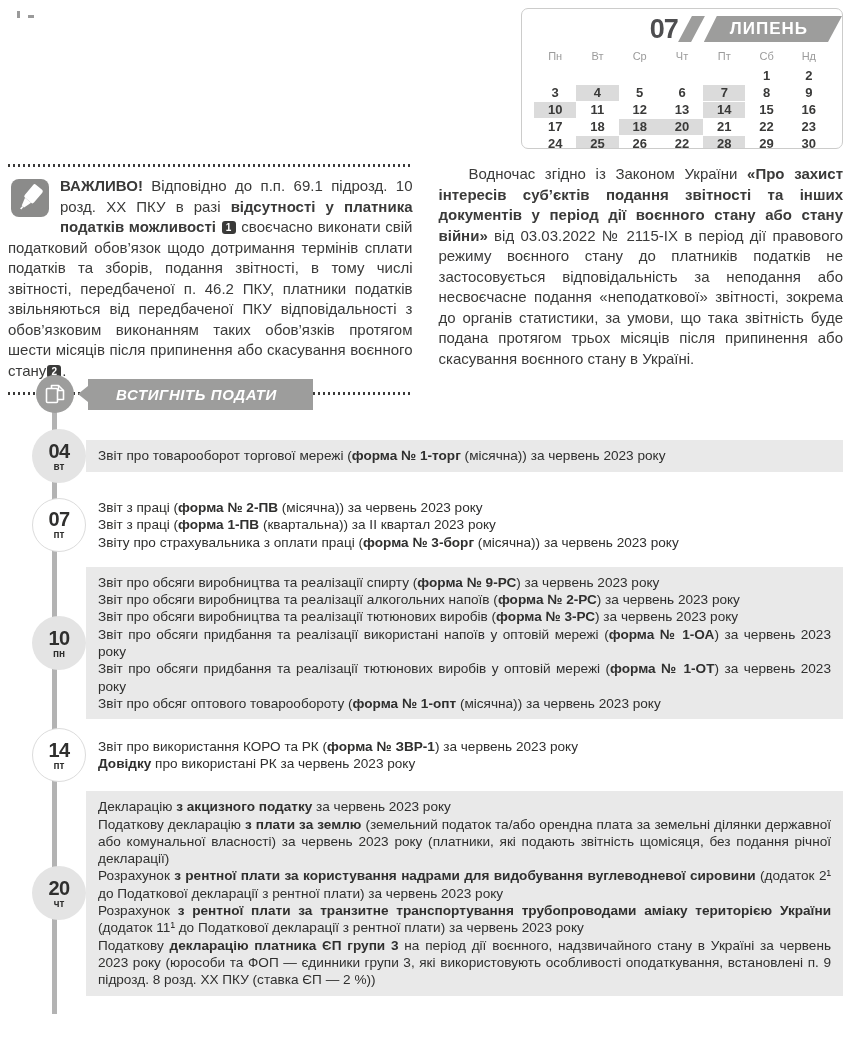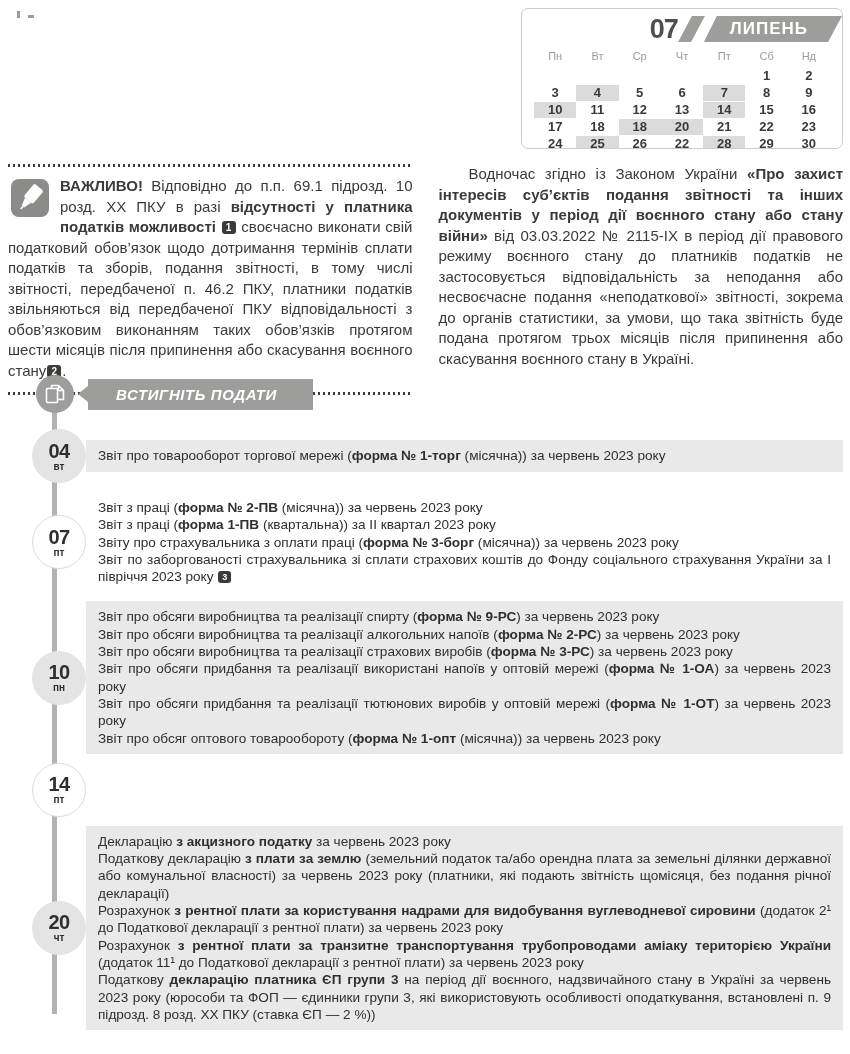--- a/index.html
+++ b/index.html
@@ -203,45 +203,48 @@
         <div class="t-datecell">
           <div class="date-circle white">
             <div class="date-num">07</div>
             <div class="date-wd">пт</div>
           </div>
         </div>
         <div class="t-content">
           <div class="t-item"><span>Звіт з праці (</span><b>форма № 2-ПВ</b><span> (місячна)) за червень 2023 року</span></div>
           <div class="t-item"><span>Звіт з праці (</span><b>форма 1-ПВ</b><span> (квартальна)) за ІІ квартал 2023 року</span></div>
           <div class="t-item"><span>Звіту про страхувальника з оплати праці (</span><b>форма № 3-борг</b><span> (місячна)) за червень 2023 року</span></div>
-          <div class="t-item"><span>Звіт по заборгованості страхувальника зі сплати страхових коштів до Фонду соціального страхування України за І півріччя 2023 року </span><span class="badge">3</span></div>
         </div>
       </div>
       <div class="t-row shaded">
         <div class="t-datecell">
           <div class="date-circle">
             <div class="date-num">10</div>
             <div class="date-wd">пн</div>
           </div>
         </div>
         <div class="t-content">
           <div class="t-item"><span>Звіт про обсяги виробництва та реалізації спирту (</span><b>форма № 9-РС</b><span>) за червень 2023 року</span></div>
           <div class="t-item"><span>Звіт про обсяги виробництва та реалізації алкогольних напоїв (</span><b>форма № 2-РС</b><span>) за червень 2023 року</span></div>
-          <div class="t-item"><span>Звіт про обсяги виробництва та реалізації страхових виробів (</span><b>форма № 3-РС</b><span>) за червень 2023 року</span></div>
+          <div class="t-item"><span>Звіт про обсяги виробництва та реалізації тютюнових виробів (</span><b>форма № 3-РС</b><span>) за червень 2023 року</span></div>
           <div class="t-item"><span>Звіт про обсяги придбання та реалізації використані напоїв у оптовій мережі (</span><b>форма № 1-ОА</b><span>) за червень 2023 року</span></div>
           <div class="t-item"><span>Звіт про обсяги придбання та реалізації тютюнових виробів у оптовій мережі (</span><b>форма № 1-ОТ</b><span>) за червень 2023 року</span></div>
           <div class="t-item"><span>Звіт про обсяг оптового товарообороту (</span><b>форма № 1-опт</b><span> (місячна)) за червень 2023 року</span></div>
         </div>
       </div>
       <div class="t-row">
         <div class="t-datecell">
           <div class="date-circle white">
             <div class="date-num">14</div>
             <div class="date-wd">пт</div>
           </div>
+        </div>
+        <div class="t-content">
+          <div class="t-item"><span>Звіт про використання КОРО та РК (</span><b>форма № ЗВР-1</b><span>) за червень 2023 року</span></div>
+          <div class="t-item"><b>Довідку</b><span> про використані РК за червень 2023 року</span></div>
         </div>
       </div>
       <div class="t-row shaded">
         <div class="t-datecell">
           <div class="date-circle">
             <div class="date-num">20</div>
             <div class="date-wd">чт</div>
           </div>
         </div>
         <div class="t-content">

